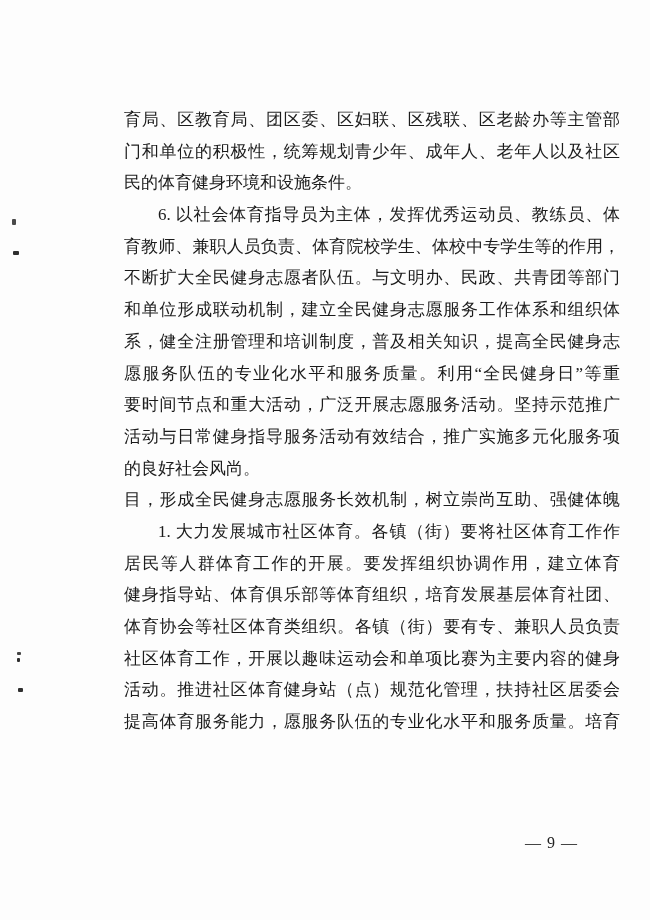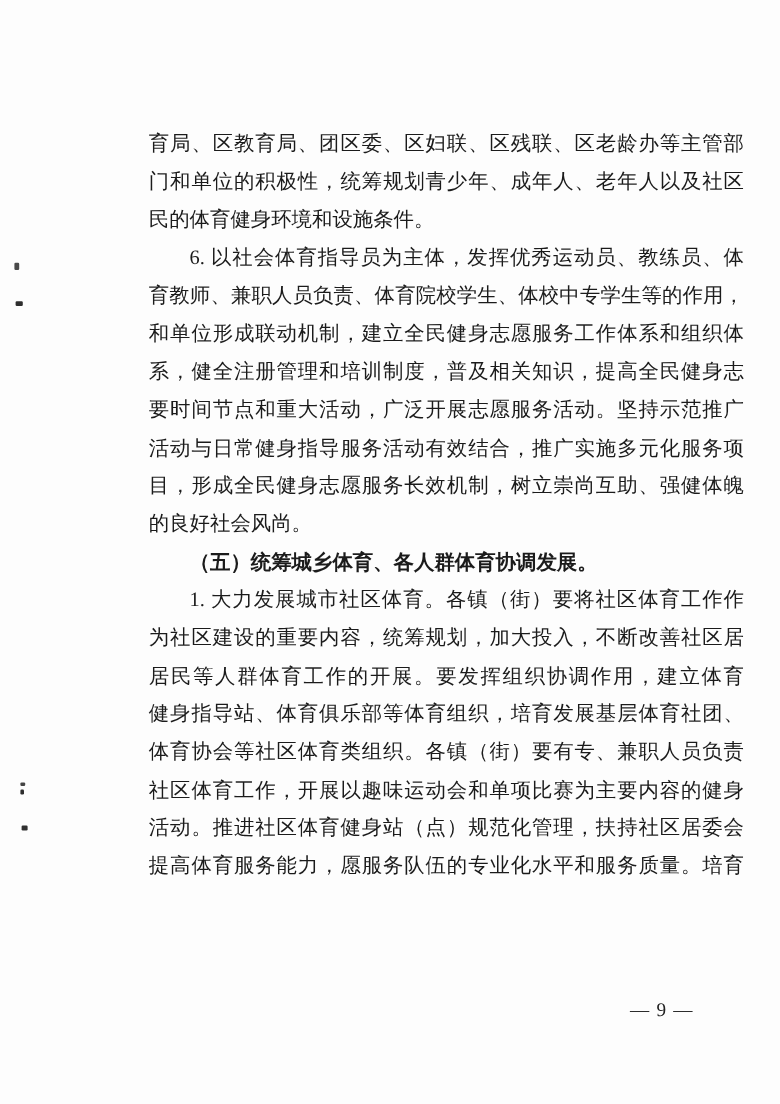--- a/index.html
+++ b/index.html
@@ -74,29 +74,29 @@
   <div class="speck s3"></div>
   <div class="speck s4"></div>
   <div class="speck s5"></div>
 
   <main class="text-block" id="text-block">
       <div class="line fill">育局、区教育局、团区委、区妇联、区残联、区老龄办等主管部</div>
       <div class="line fill">门和单位的积极性，统筹规划青少年、成年人、老年人以及社区</div>
       <div class="line">民的体育健身环境和设施条件。</div>
       <div class="line fill indent">6. 以社会体育指导员为主体，发挥优秀运动员、教练员、体</div>
       <div class="line fill">育教师、兼职人员负责、体育院校学生、体校中专学生等的作用，</div>
+      <div class="line fill">不断扩大全民健身志愿者队伍。与文明办、民政、共青团等部门</div>
       <div class="line fill">和单位形成联动机制，建立全民健身志愿服务工作体系和组织体</div>
       <div class="line fill">系，健全注册管理和培训制度，普及相关知识，提高全民健身志</div>
+      <div class="line fill">愿服务队伍的专业化水平和服务质量。利用“全民健身日”等重</div>
       <div class="line fill">要时间节点和重大活动，广泛开展志愿服务活动。坚持示范推广</div>
       <div class="line fill">活动与日常健身指导服务活动有效结合，推广实施多元化服务项</div>
+      <div class="line">的良好社会风尚。</div>
       <div class="line fill">目，形成全民健身志愿服务长效机制，树立崇尚互助、强健体魄</div>
-      <div class="line">的良好社会风尚。</div>
-      <div class="line indent bold">（五）统筹城乡体育、各人群体育协调发展。</div>
       <div class="line fill indent">1. 大力发展城市社区体育。各镇（街）要将社区体育工作作</div>
-      <div class="line fill">为社区建设的重要内容，统筹规划，加大投入，不断改善社区居</div>
       <div class="line fill">居民等人群体育工作的开展。要发挥组织协调作用，建立体育</div>
       <div class="line fill">健身指导站、体育俱乐部等体育组织，培育发展基层体育社团、</div>
       <div class="line fill">体育协会等社区体育类组织。各镇（街）要有专、兼职人员负责</div>
       <div class="line fill">社区体育工作，开展以趣味运动会和单项比赛为主要内容的健身</div>
       <div class="line fill">活动。推进社区体育健身站（点）规范化管理，扶持社区居委会</div>
       <div class="line fill">提高体育服务能力，愿服务队伍的专业化水平和服务质量。培育</div>
     </main>
 
   <div class="page-number">— 9 —</div>
 </div>

